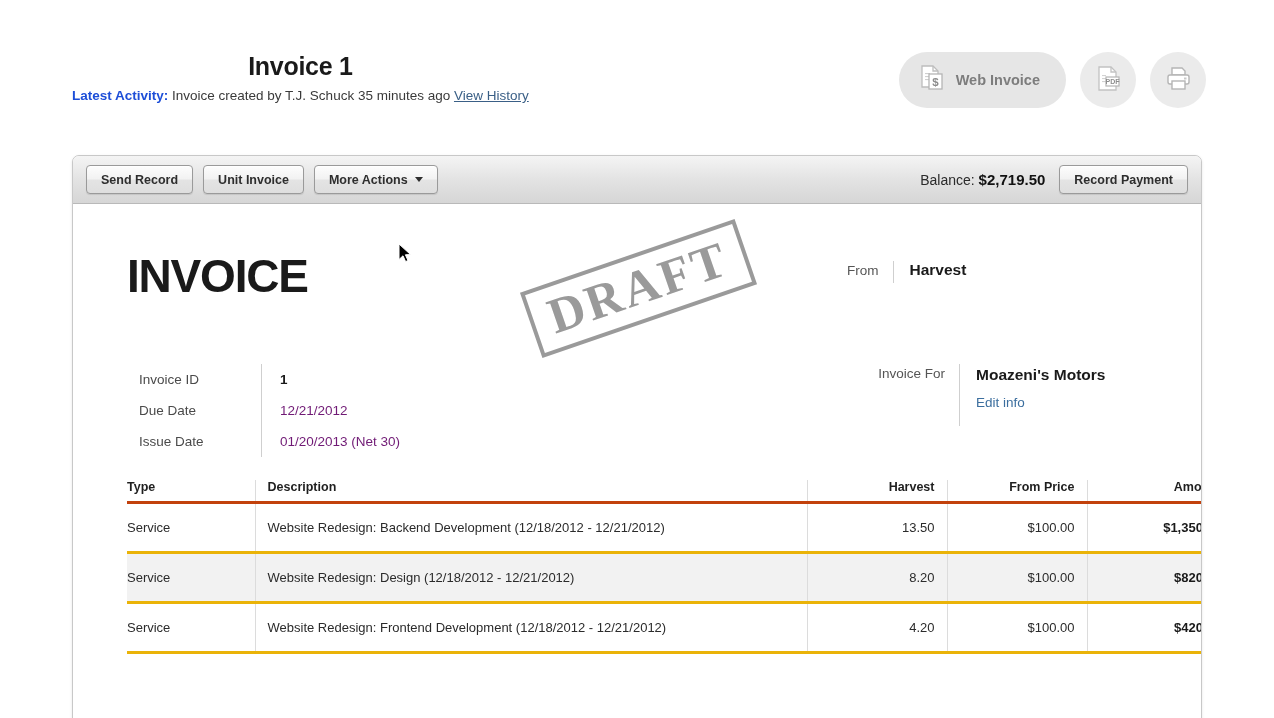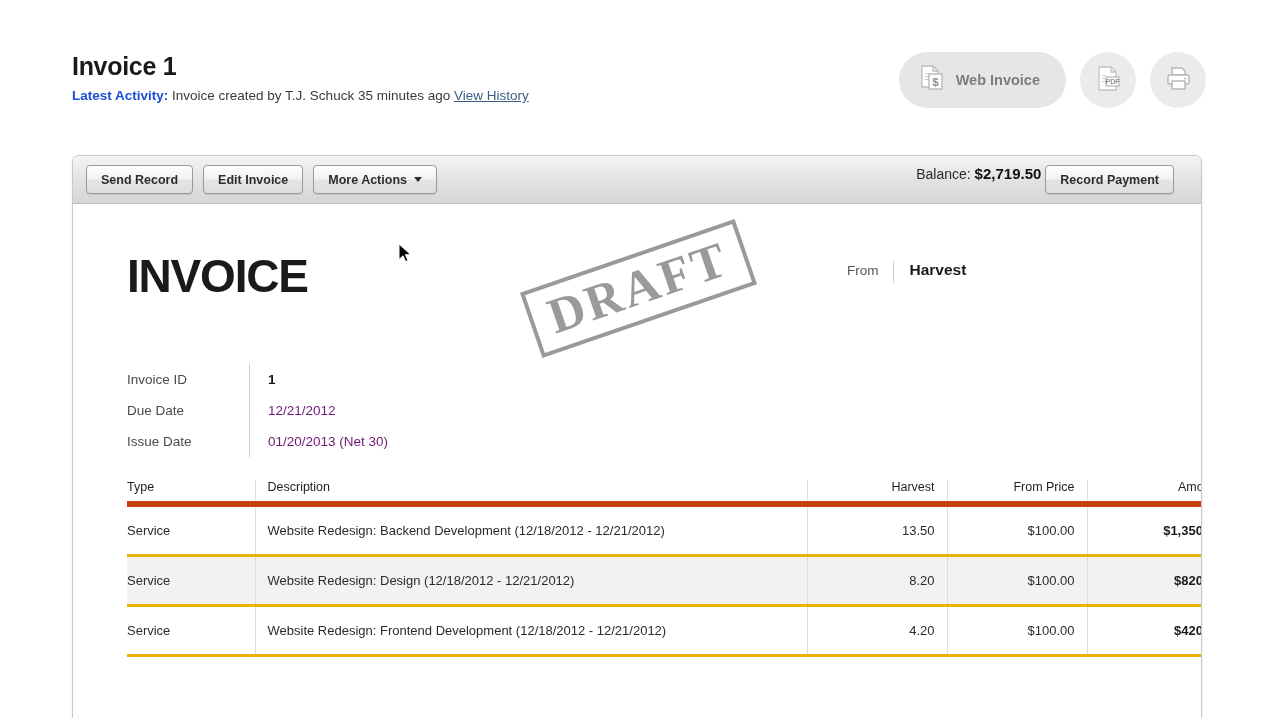--- a/index.html
+++ b/index.html
@@ -27,20 +27,21 @@
     left: 72px;
     top: 52px;
   }
 
   .page-title {
     font-size: 25px;
     font-weight: bold;
     color: #1a1a1a;
     letter-spacing: -0.3px;
     line-height: 29px;
+    text-align: center;
   }
 
   .activity-line {
     margin-top: 6px;
     font-size: 13.5px;
     color: #3a3a3a;
     line-height: 17px;
     white-space: nowrap;
   }
   .activity-label { font-weight: bold; color: #1d4ed8; }
@@ -138,24 +139,24 @@
 
   .caret {
     width: 0; height: 0;
     border-left: 4.5px solid transparent;
     border-right: 4.5px solid transparent;
     border-top: 5.5px solid #2e2e2e;
   }
 
   .tb-right {
     position: absolute;
-    right: 27px;
-    display: flex;
-    align-items: flex-start;
-    gap: 4px;
+    right: 13px;
+    display: flex;
+    align-items: center;
+    gap: 14px;
   }
   .balance {
     font-size: 14px;
     color: #2b2b2b;
     white-space: nowrap;
   }
   .balance .amt { font-weight: bold; font-size: 15px; color: #111; }
 
   
   .invoice-body {
@@ -226,21 +227,21 @@
   }
 
   
   .details-row {
     position: relative;
     height: 110px;
   }
 
   .details-left {
     position: absolute;
-    left: 0;
+    left: 12px;
     top: 0;
     display: flex;
     justify-content: center;
   }
   .dl-labels {
     width: 122px;
   }
   .dl-labels div {
     font-size: 13.5px;
     color: #4a4a4a;
@@ -295,24 +296,24 @@
 
   
   table.items {
     width: 100%;
     border-collapse: collapse;
     table-layout: fixed;
     margin-top: 6px;
   }
   table.items th {
     font-size: 12.5px;
-    font-weight: normal;
+    font-weight: bold;
     color: #1f1f1f;
     padding: 0 12px 7px 12px;
-    border-bottom: 6px solid #c2410c;
+    border-bottom: 3px solid #c2410c;
     text-align: left;
     vertical-align: bottom;
     white-space: nowrap;
   }
   table.items th.num, table.items td.num { text-align: right; }
 
   table.items td {
     font-size: 13px;
     color: #2b2b2b;
     padding: 16px 12px;
@@ -398,21 +399,21 @@
 </div>
 
 <div class="card">
 
   <div class="toolbar">
     <div class="tb-left">
       <div class="btn">
         <span>Send Record</span>
       </div>
       <div class="btn">
-        <span>Edit Invoice</span>
+        <span>Unit Invoice</span>
       </div>
       <div class="btn">
         <span>More Actions</span>
         <span class="caret"></span>
       </div>
     </div>
 
     <div class="tb-right">
       <div class="balance">
         <span>Balance:</span>
@@ -447,20 +448,28 @@
           <div>Issue Date</div>
         </div>
         <div class="dl-divider"></div>
         <div class="dl-values">
           <div class="bold">1</div>
           <div>12/21/2012</div>
           <div>01/20/2013 (Net 30)</div>
         </div>
       </div>
 
+      <div class="details-right">
+        <div class="meta-label" style="width:112px">Invoice For</div>
+        <div class="dr-divider"></div>
+        <div class="dr-stack">
+          <div class="dr-name">Moazeni's Motors</div>
+          <div class="edit-info">Edit info</div>
+        </div>
+      </div>
 
     </div>
 
     <table class="items">
       <thead>
         <tr>
           <th class="c-type">Type</th>
           <th class="c-desc">Description</th>
           <th class="c-qty num">Harvest</th>
           <th class="c-price num">From Price</th>

